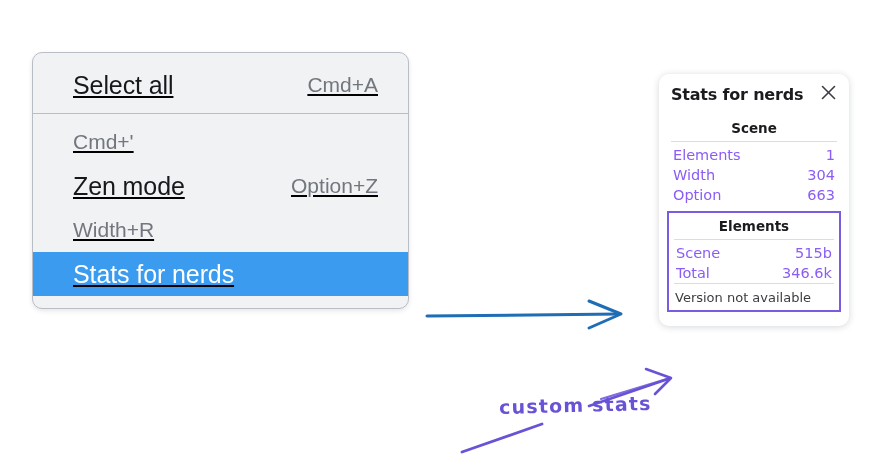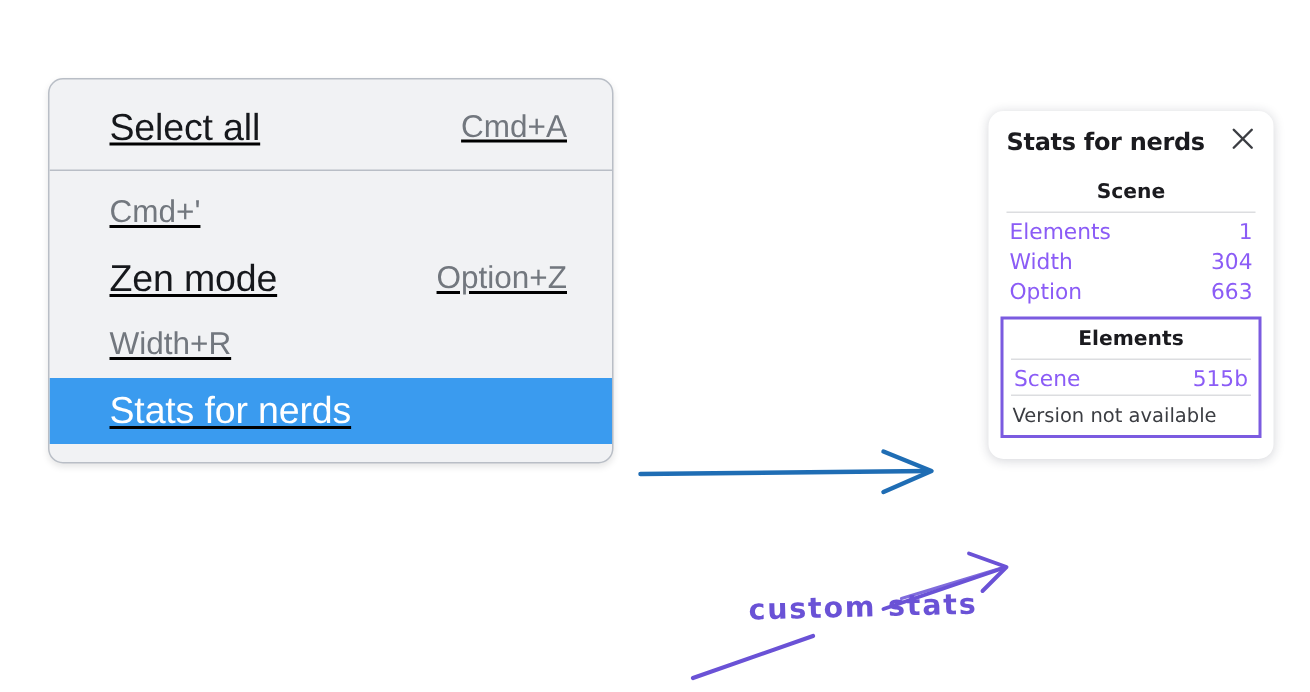--- a/index.html
+++ b/index.html
@@ -218,20 +218,24 @@
 
   <div class="custom-box">
 
     <div>
       <div class="section-title">Elements</div>
       <div class="rule"></div>
       <div class="stat-row">
         <span class="k">Scene</span>
         <span class="v">515b</span>
       </div>
+      <div class="stat-row">
+        <span class="k">Total</span>
+        <span class="v">346.6k</span>
+      </div>
     </div>
 
     <div>
       <div class="rule"></div>
       <div class="version-line">Version not available</div>
     </div>
 
   </div>
 </div>
 

